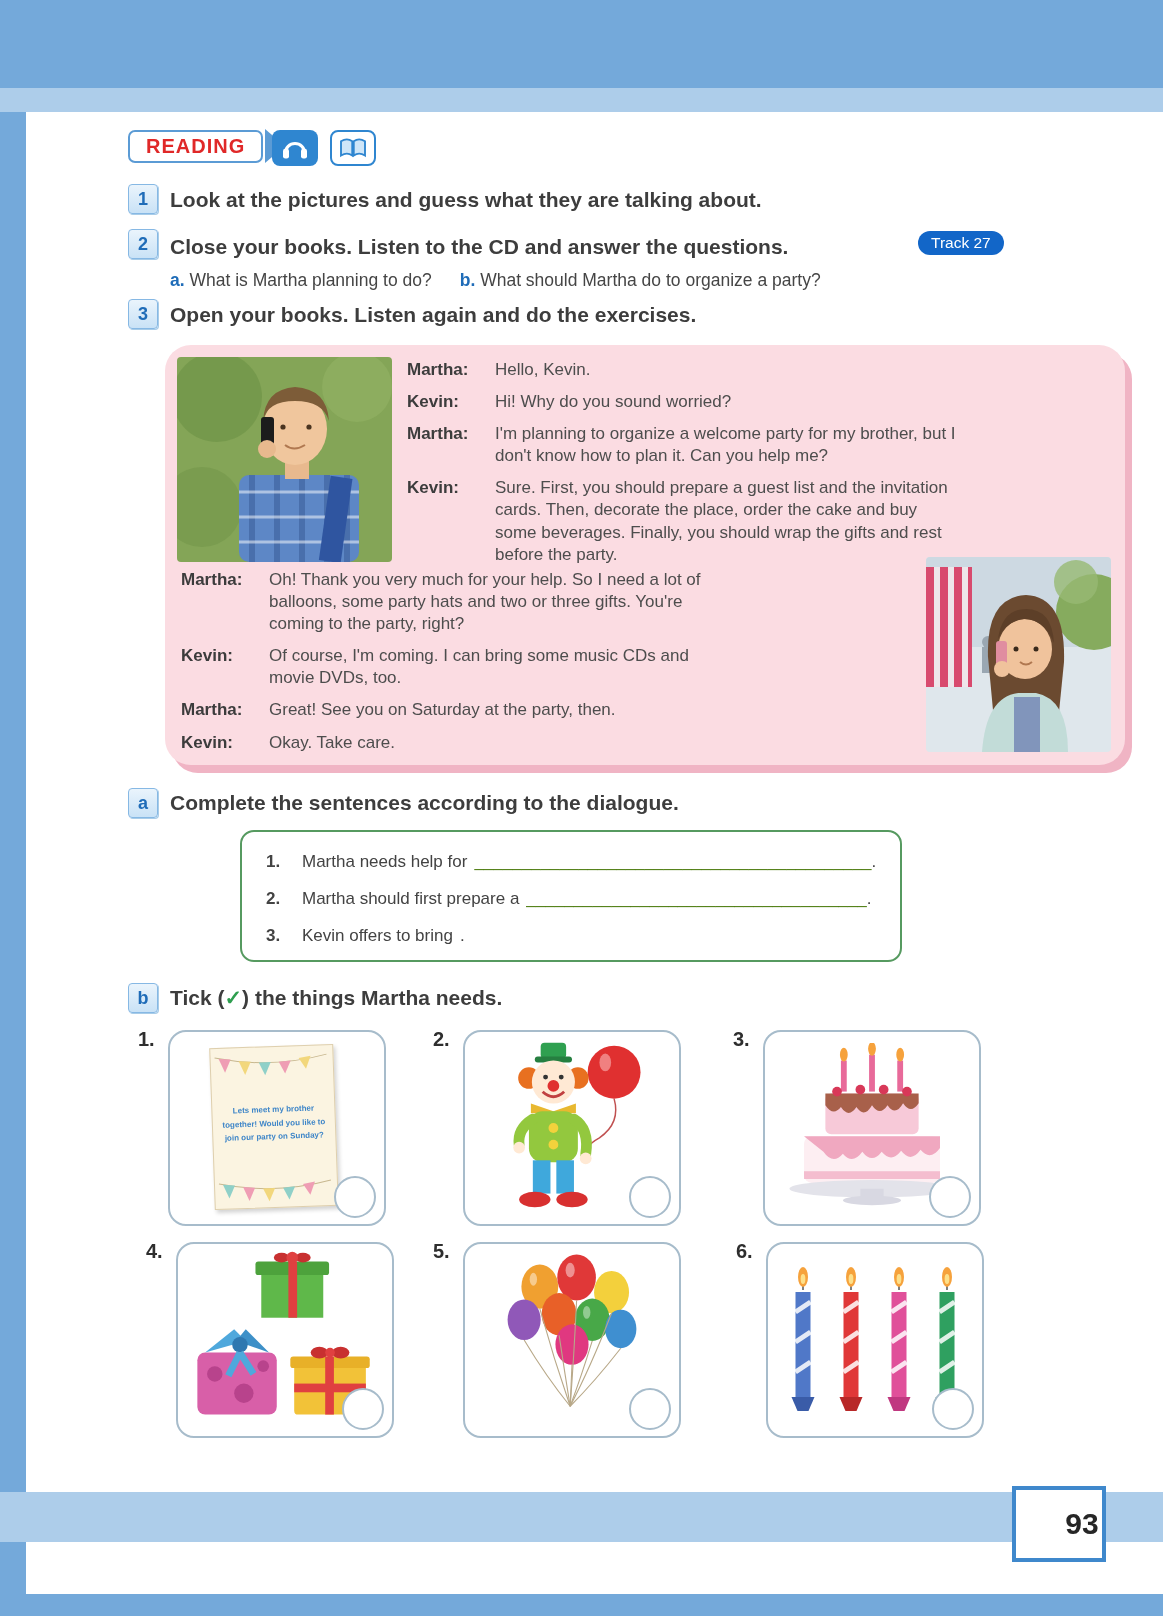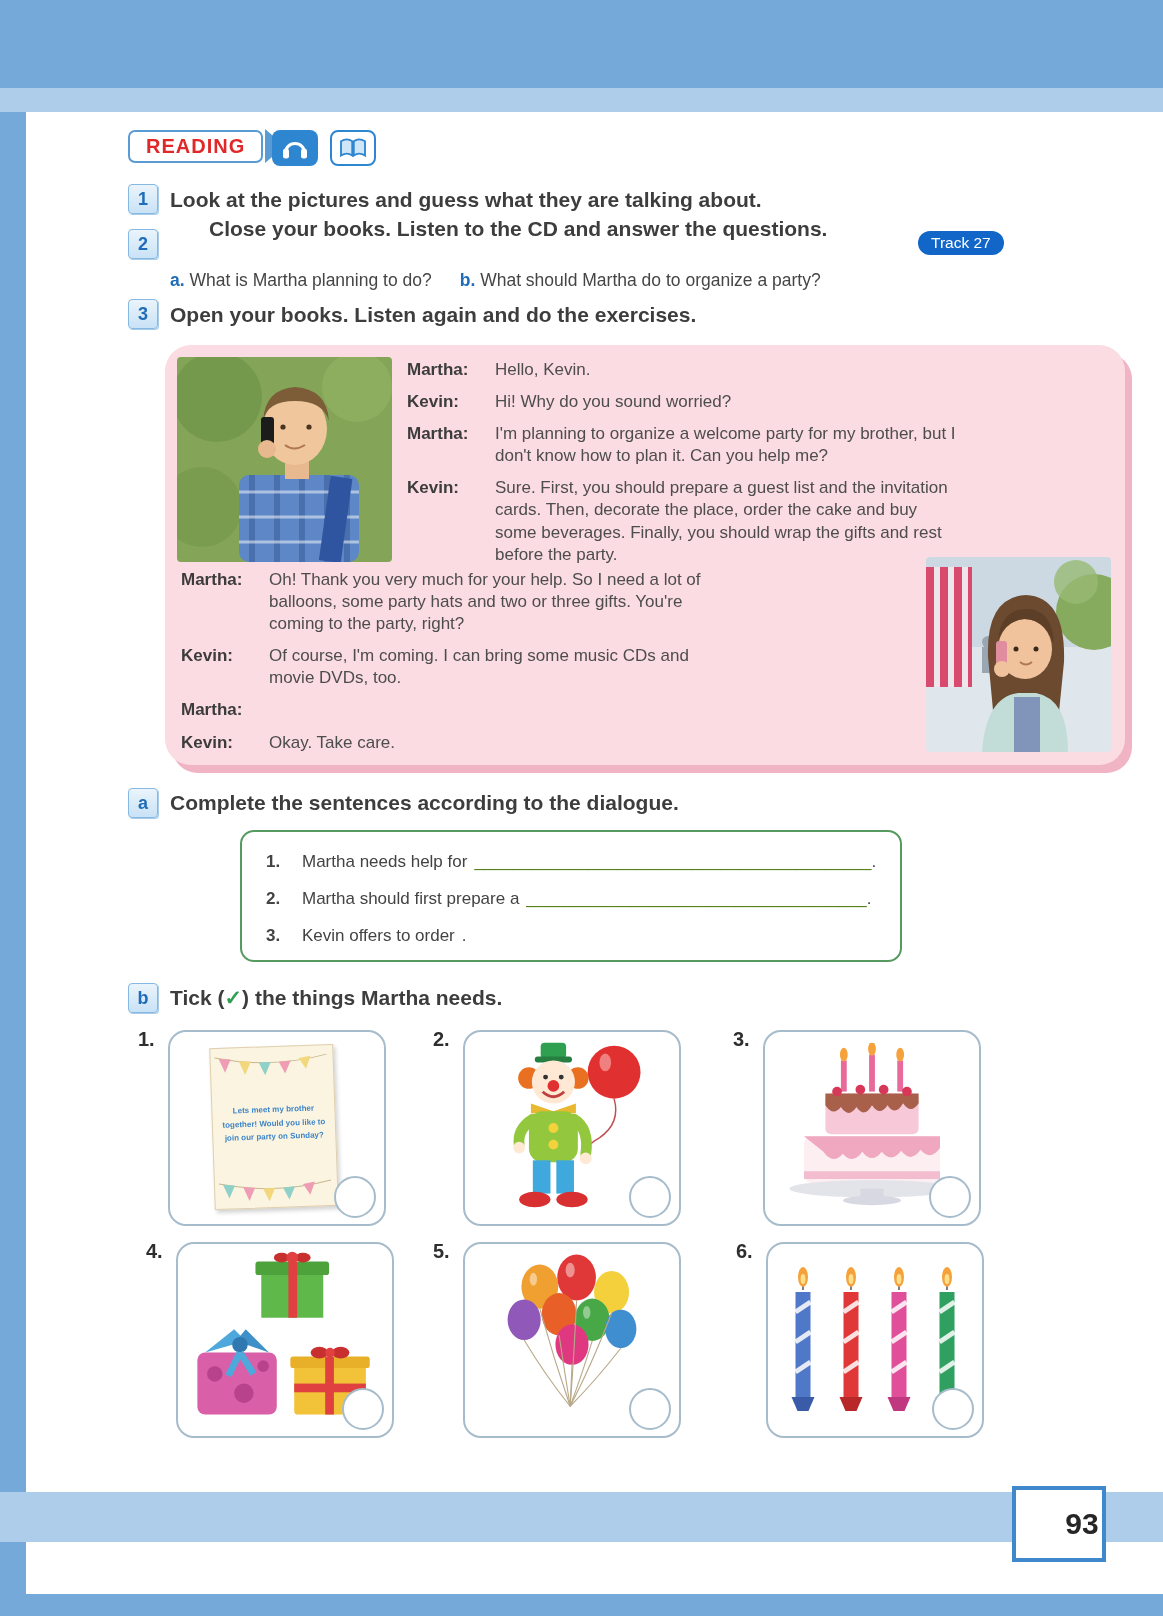--- a/index.html
+++ b/index.html
@@ -93,21 +93,21 @@
     <svg width="30" height="24" viewBox="0 0 40 32">
       <path d="M4 7 Q12 2 19 7 V26 Q12 21 4 26 Z" fill="#cfe6f8" stroke="#2f86d0" stroke-width="2.5"></path>
       <path d="M36 7 Q28 2 21 7 V26 Q28 21 36 26 Z" fill="#cfe6f8" stroke="#2f86d0" stroke-width="2.5"></path>
     </svg>
   </div>
 
   <div class="numbox" style="left:128px;top:184px;">1</div>
   <div class="extext" style="left:170px;top:188px;">Look at the pictures and guess what they are talking about.</div>
 
   <div class="numbox" style="left:128px;top:229px;">2</div>
-  <div class="extext" style="left:170px;top:217px;margin-left:39px;">Close your books. Listen to the CD and answer the questions.</div>
+  <div class="extext" style="left:170px;top:235px;">Close your books. Listen to the CD and answer the questions.</div>
   <div class="track">Track 27</div>
   <div class="subq"><span class="qletter">a.</span> <span>What is Martha planning to do?</span><span class="qgap"></span><span class="qletter">b.</span> <span>What should Martha do to organize a party?</span></div>
 
   <div class="numbox" style="left:128px;top:299px;">3</div>
   <div class="extext" style="left:170px;top:303px;">Open your books. Listen again and do the exercises.</div>
 
   <div class="dlg-box">
     <div class="photo-boy">
       <svg width="215" height="205" viewBox="0 0 215 205">
         <rect width="215" height="205" fill="#84a557"></rect>
@@ -175,20 +175,21 @@
       <div class="dlg-row">
         <span class="dlg-speaker">Martha:</span>
         <span class="dlg-text">Oh! Thank you very much for your help. So I need a lot of balloons, some party hats and two or three gifts. You're coming to the party, right?</span>
       </div>
       <div class="dlg-row">
         <span class="dlg-speaker">Kevin:</span>
         <span class="dlg-text">Of course, I'm coming. I can bring some music CDs and movie DVDs, too.</span>
       </div>
       <div class="dlg-row">
         <span class="dlg-speaker">Martha:</span>
+        <span class="dlg-text">Great! See you on Saturday at the party, then.</span>
       </div>
       <div class="dlg-row">
         <span class="dlg-speaker">Kevin:</span>
         <span class="dlg-text">Okay. Take care.</span>
       </div>
     </div>
   </div>
 
   <div class="numbox" style="left:128px;top:788px;">a</div>
   <div class="extext" style="left:170px;top:791px;">Complete the sentences according to the dialogue.</div>
@@ -201,21 +202,21 @@
         <span>.</span>
     </div>
     <div class="fill-row">
       <span class="fill-num">2.</span>
         <span class="fill-text">Martha should first prepare a</span>
         <span class="fill-blank">____________________________________</span>
         <span>.</span>
     </div>
     <div class="fill-row">
       <span class="fill-num">3.</span>
-        <span class="fill-text">Kevin offers to order</span>
+        <span class="fill-text">Kevin offers to bring</span>
         <span>.</span>
     </div>
   </div>
 
   <div class="numbox" style="left:128px;top:983px;">b</div>
   <div class="extext" style="left:170px;top:986px;"><span>Tick (</span><span class="check">✓</span><span>) the things Martha needs.</span></div>
 
   <div class="card-num" style="left:138px;top:1028px;">1.</div>
   <div class="card" style="left:168px;top:1030px;">
     <div class="inv">

